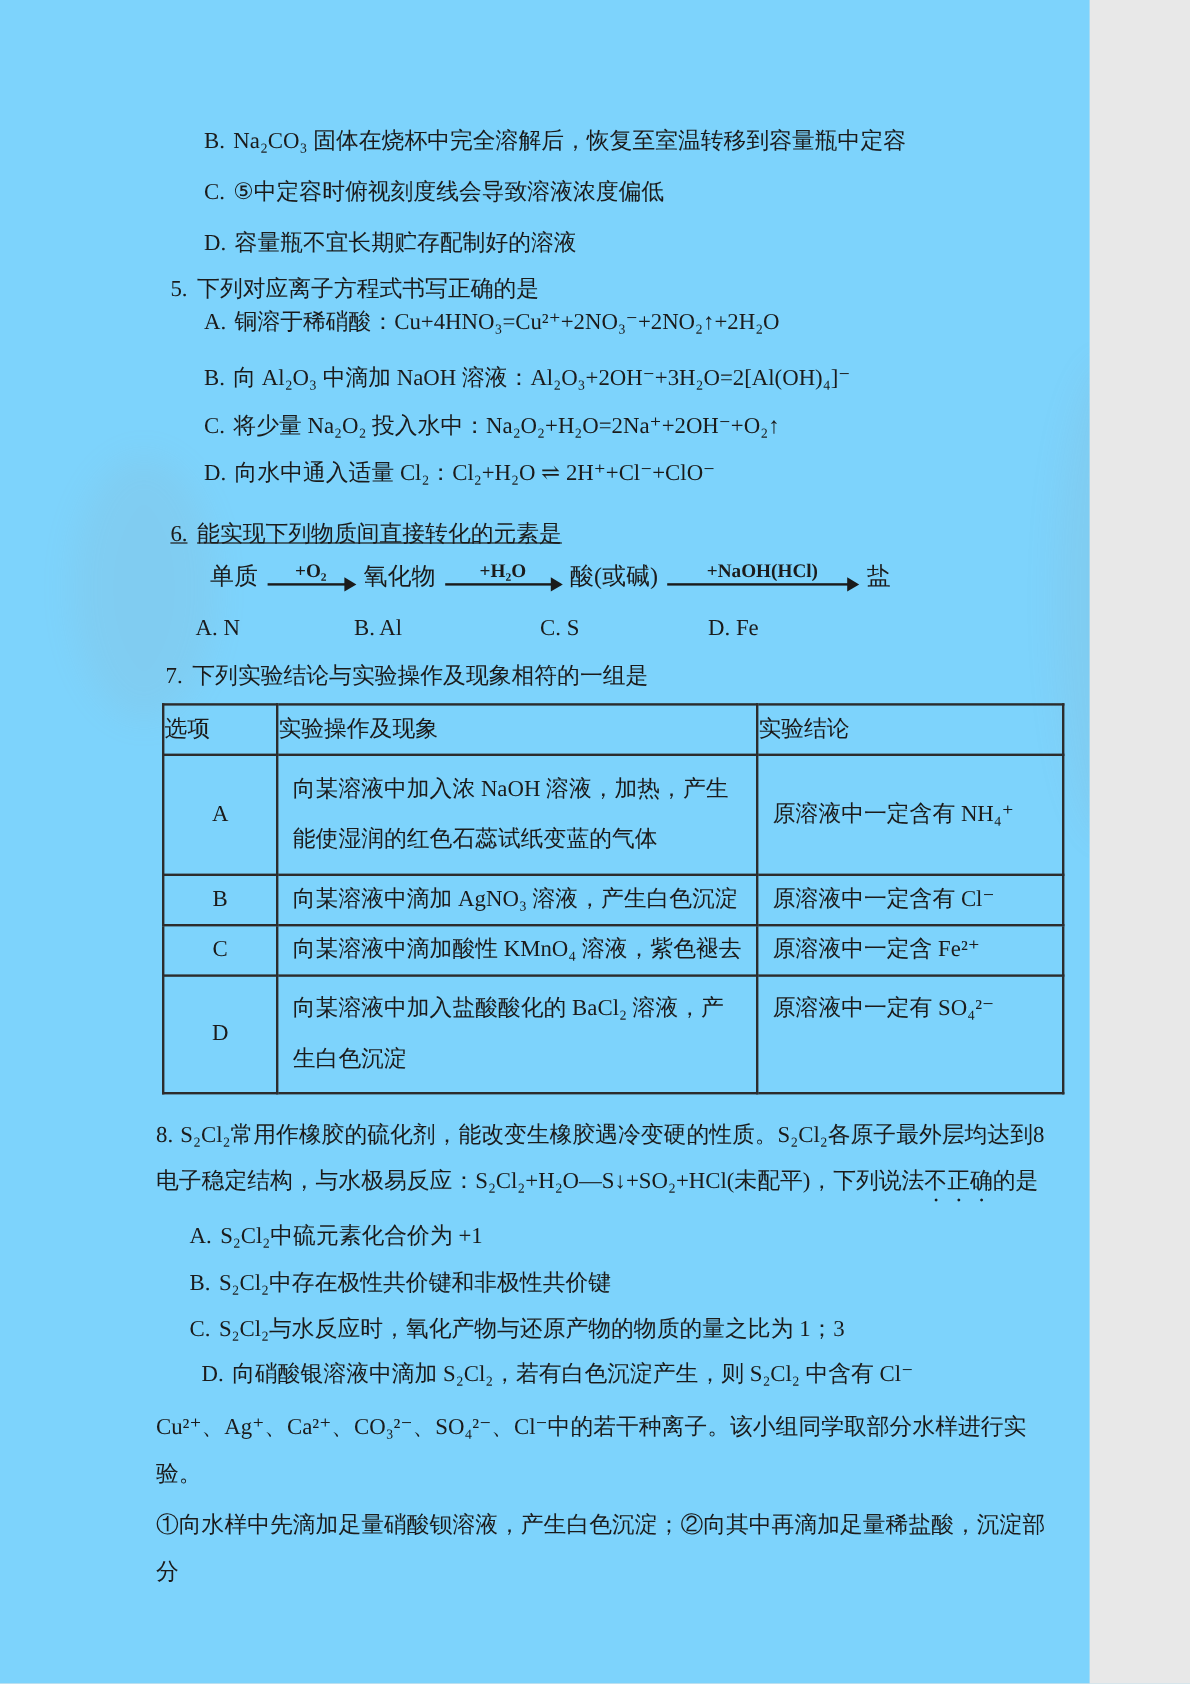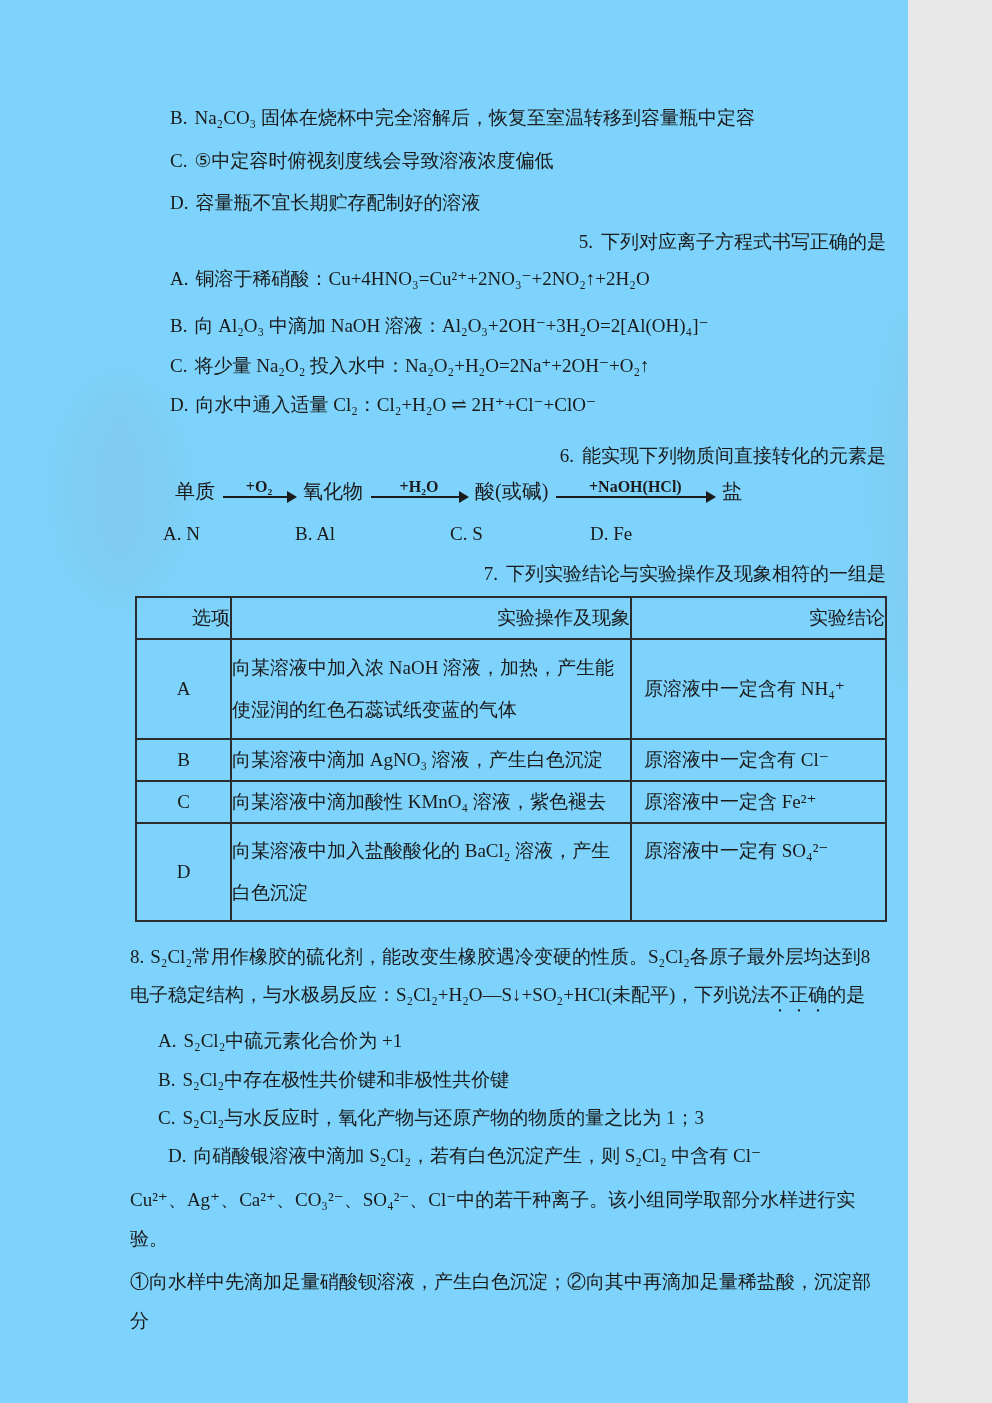--- a/index.html
+++ b/index.html
@@ -7,42 +7,42 @@
   .page {
     position:relative; width:908px; height:1403px;
     background:#7dd3fc; overflow:hidden;
     font-family:"Liberation Serif","DejaVu Serif",serif;
     color:#1b1b1b;
   }
   .smudge { position:absolute; border-radius:50%; filter:blur(14px); background:#9a9a9a; opacity:.10; }
   .content { position:absolute; left:130px; top:106px; width:756px; font-size:19px; line-height:24px; }
   .opt { margin-left:40px; white-space:nowrap; }
   .opt .lab { margin-right:7px; }
-  .qhead { margin-left:12px; white-space:nowrap;text-align:right; }
+  .qhead { margin-left:12px; white-space:nowrap; }
   .qhead .num { margin-right:8px; }
   .hang { margin-left:0; }
   .hang .num { margin-right:6px; }
   
   .rx-row { display:flex; align-items:flex-end; margin-left:45px; }
   .rx-node { font-size:20px; line-height:26px; white-space:nowrap; }
   .rx-arrow { display:flex; flex-direction:column; align-items:center; margin:0 8px 6px 8px; }
   .rx-arrow .lbl { font-size:16px; line-height:14px; font-weight:bold; margin-bottom:2px; white-space:nowrap; }
   .rx-arrow .shaft { position:relative; height:2px; background:#1b1b1b; width:100%; align-self:stretch; }
   .rx-arrow .shaft::after { content:""; position:absolute; right:-2px; top:-5px;
     border-left:10px solid #1b1b1b; border-top:6px solid transparent; border-bottom:6px solid transparent; }
   .w1{min-width:72px;} .w2{min-width:96px;} .w3{min-width:158px;}
   .q6opts { display:flex; margin-left:33px; margin-top:18px; }
   .q6opts .o1{width:132px;} .q6opts .o2{width:155px;} .q6opts .o3{width:140px;}
   
   table.exp { border-collapse:collapse; margin-left:5px; margin-top:10px; table-layout:fixed; width:750px; }
   table.exp td, table.exp th { border:2px solid #2c2c2c; font-size:19px; font-weight:normal; vertical-align:middle; }
   .col-opt{width:95px;} .col-op{width:400px;} .col-con{width:255px;}
-  table.exp th { height:42px; text-align:right; }
+  table.exp th { height:42px; text-align:left; }
   table.exp td.c { text-align:center; }
-  table.exp td.op { padding:6px 10px 6px 0; line-height:42px; }
+  table.exp td.op { padding:6px 10px 6px 12px; line-height:42px; }
   table.exp td.con { padding:4px 8px 4px 12px; line-height:26px; }
   tr.r-a{height:100px;} tr.r-b{height:42px;} tr.r-c{height:42px;} tr.r-d{height:92px;}
   
   .para { line-height:38px; }
   .para2 { line-height:39px; }
   .em-dots { -webkit-text-emphasis:dot #1b1b1b; text-emphasis:dot #1b1b1b;
              -webkit-text-emphasis-position:under left; text-emphasis-position:under left; } 
 </style>
 </head>
 <body>
@@ -59,34 +59,34 @@
     <div class="opt" style="margin-top:19px;">
       <span class="lab">C.</span><span>⑤中定容时俯视刻度线会导致溶液浓度偏低</span>
     </div>
     <div class="opt" style="margin-top:18px;">
       <span class="lab">D.</span><span>容量瓶不宜长期贮存配制好的溶液</span>
     </div>
 
     <div class="qhead" style="margin-top:15px;">
       <span class="num">5.</span><span>下列对应离子方程式书写正确的是</span>
     </div>
-    <div class="opt" style="margin-top:13px;">
+    <div class="opt" style="margin-top:3px;">
       <span class="lab">A.</span><span>铜溶于稀硝酸：Cu+4HNO₃=Cu²⁺+2NO₃⁻+2NO₂↑+2H₂O</span>
     </div>
     <div class="opt" style="margin-top:23px;">
       <span class="lab">B.</span><span>向 Al₂O₃ 中滴加 NaOH 溶液：Al₂O₃+2OH⁻+3H₂O=2[Al(OH)₄]⁻</span>
     </div>
     <div class="opt" style="margin-top:16px;">
       <span class="lab">C.</span><span>将少量 Na₂O₂ 投入水中：Na₂O₂+H₂O=2Na⁺+2OH⁻+O₂↑</span>
     </div>
     <div class="opt" style="margin-top:15px;">
       <span class="lab">D.</span><span>向水中通入适量 Cl₂：Cl₂+H₂O ⇌ 2H⁺+Cl⁻+ClO⁻</span>
     </div>
 
-    <div class="qhead" style="margin-top:27px;">
+    <div class="qhead" style="margin-top:27px;text-decoration:underline;">
       <span class="num">6.</span><span>能实现下列物质间直接转化的元素是</span>
     </div>
     <div class="rx-row" style="margin-top:10px;">
       <span class="rx-node">单质</span>
       <span class="rx-arrow w1">
         <span class="lbl">+O₂</span>
         <span class="shaft"></span>
       </span>
       <span class="rx-node">氧化物</span>
       <span class="rx-arrow w2">

